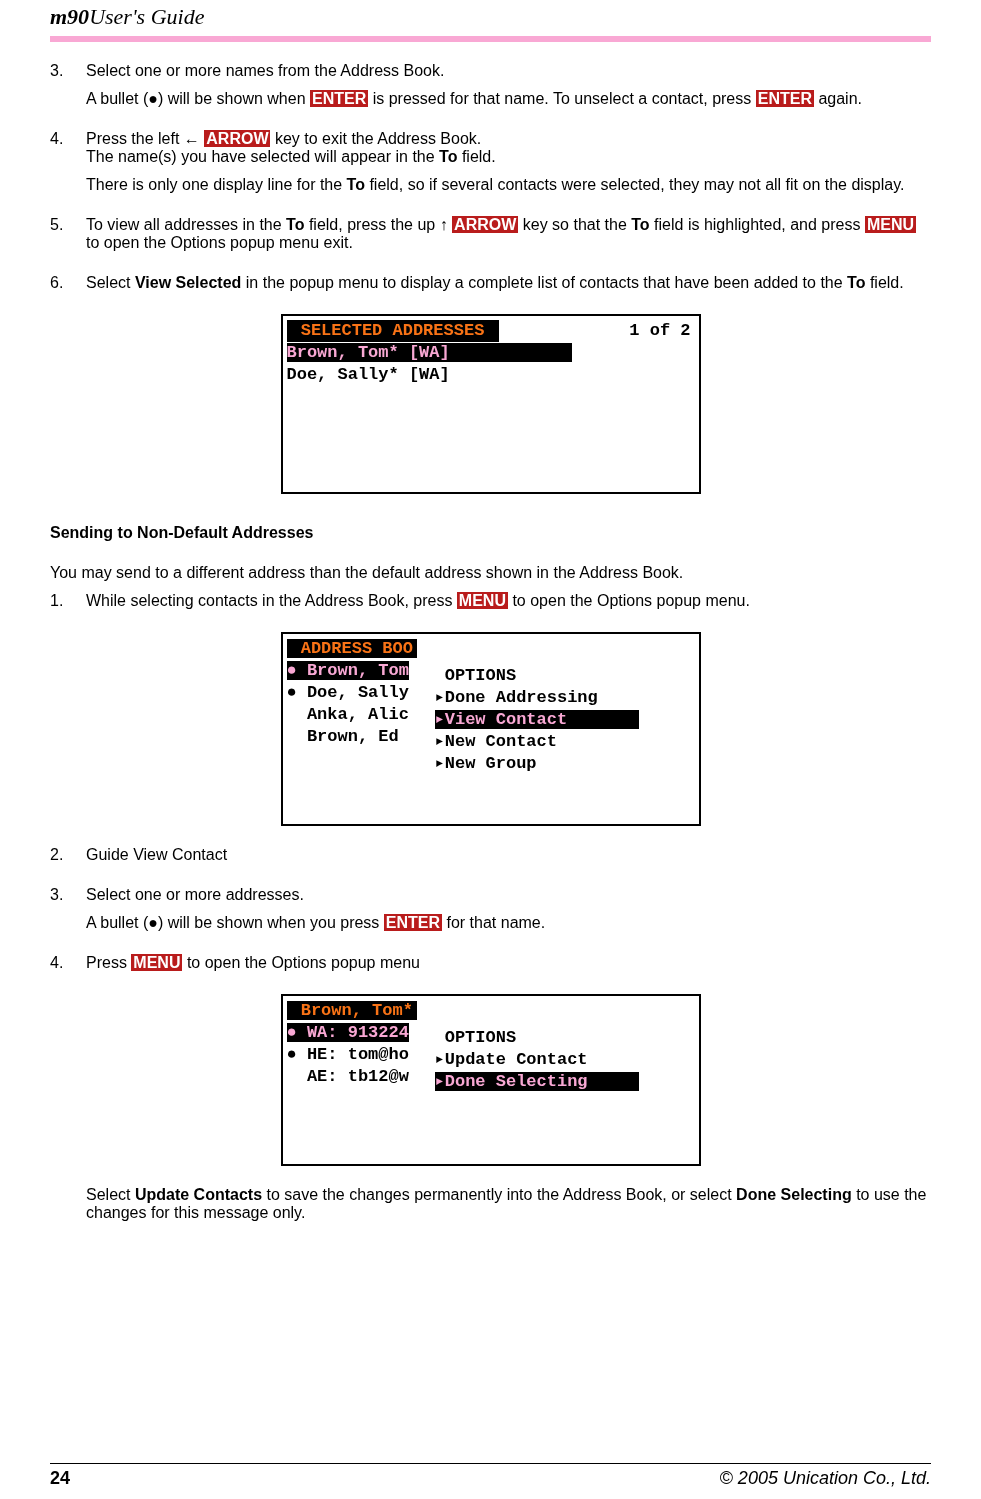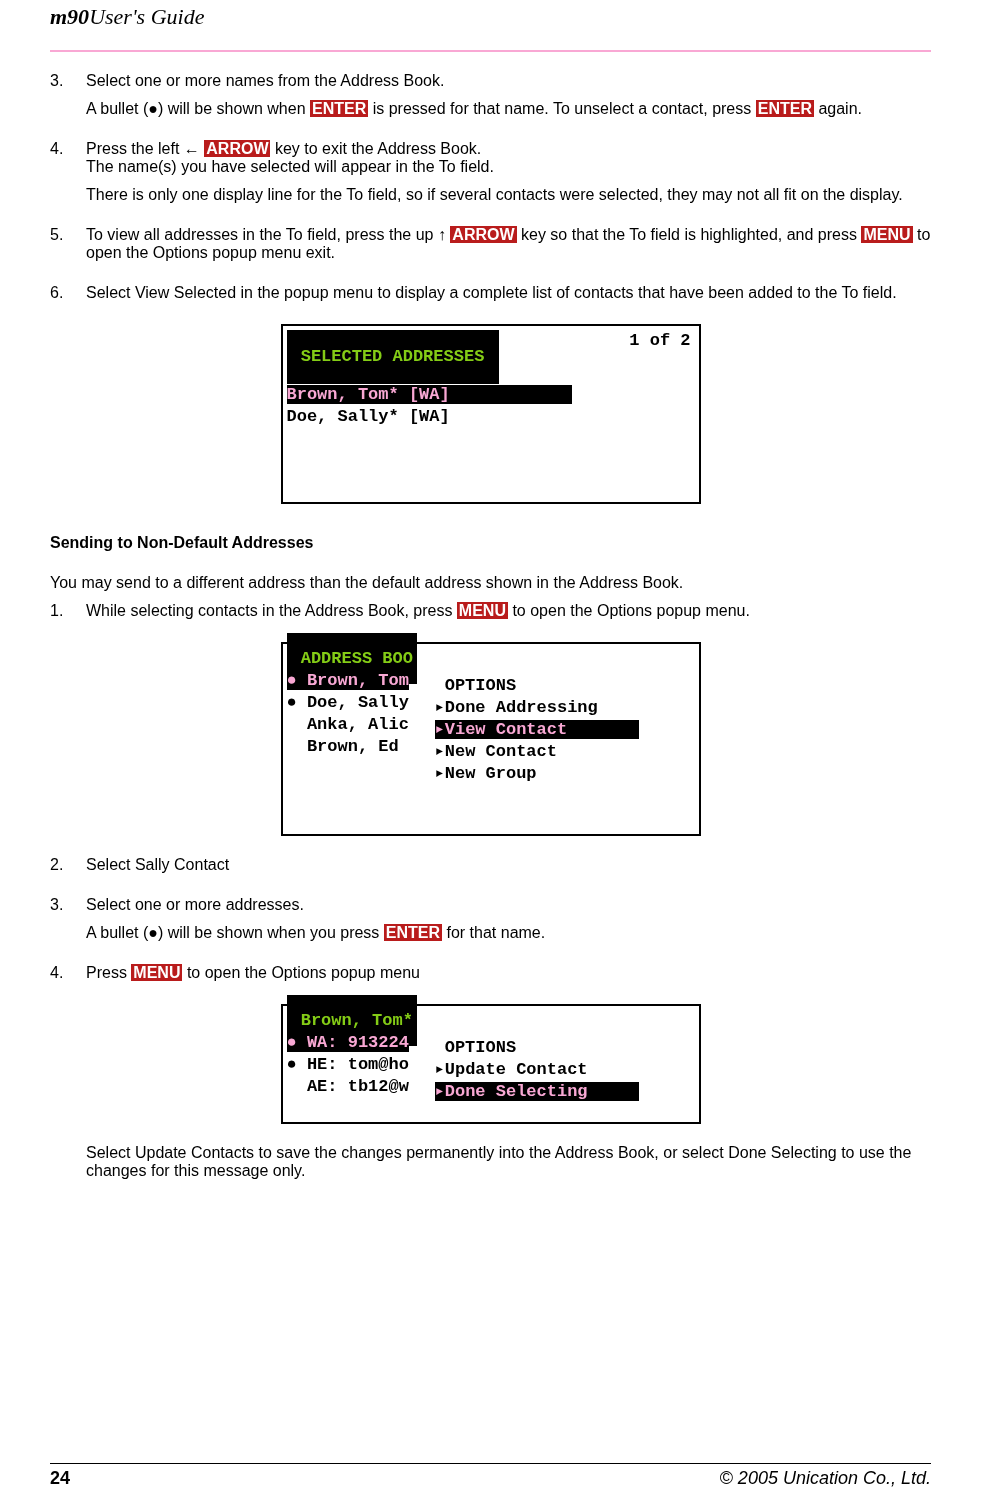--- a/index.html
+++ b/index.html
@@ -12,22 +12,22 @@
   }
   .page {
     width: 981px;
     min-height: 1499px;
     margin: 0;
     padding: 0 50px;
     box-sizing: border-box;
     position: relative;
   }
   .header {
-    border-bottom: 2px solid #f9a8d4;
-    padding: 4px 0 20px 0;
+    border-bottom: 6px solid #f9a8d4;
+    padding: 4px 0 6px 0;
     margin-bottom: 20px;
   }
   .header-title {
     font-style: italic;
     font-family: "Times New Roman", serif;
     font-size: 22px;
   }
   .header-title .m {
     font-style: italic;
     font-weight: bold;
@@ -53,21 +53,21 @@
     margin-left: 36px;
     margin-bottom: 10px;
   }
   .key {
     background: #b91c1c;
     color: #fff;
     padding: 0 2px;
     font-weight: bold;
   }
   b {
-    font-weight: normal;
+    font-weight: bold;
     text-align: right;
   }
   .section-h {
     font-weight: bold;
     margin-top: 30px;
     margin-bottom: 22px;
   }
   .screen {
     width: 420px;
     margin: 10px auto 20px auto;
@@ -79,32 +79,32 @@
     padding: 4px;
     box-sizing: border-box;
   }
   .screen.tall {
     height: 180px;
   }
   .screen.med {
     height: 194px;
   }
   .screen.small {
-    height: 120px;
+    height: 172px;
   }
   .row {
     white-space: pre;
   }
   .title-row {
     display: flex;
   }
   .inv {
     background: #000;
-    color: #84cc16;
-    padding: 16px 4px;
+    color: #f97316;
+    padding: 0 4px;
   }
   .title-gap {
     flex: 1;
   }
   .title-right {
     padding-right: 4px;
   }
   .hl {
     background: #000;
     color: #f9a8d4;
@@ -228,21 +228,21 @@
           <div class="row"><span class="hl"><span>▸View Contact</span>       </span></div>
           <div class="row">▸New Contact</div>
           <div class="row">▸New Group</div>
         </div>
       </div>
     </div>
 
     <div class="step">
       <div class="step-num">2.</div>
       <div class="step-body">
-        <div class="para">Select Sally Contact</div>
+        <div class="para">Guide View Contact</div>
       </div>
     </div>
 
     <div class="step">
       <div class="step-num">3.</div>
       <div class="step-body">
         <div class="para">Select one or more addresses.</div>
         <div class="para">
           <span>A bullet (●) will be shown when you press </span><span class="key">ENTER</span><span> for that name.</span>
         </div>

